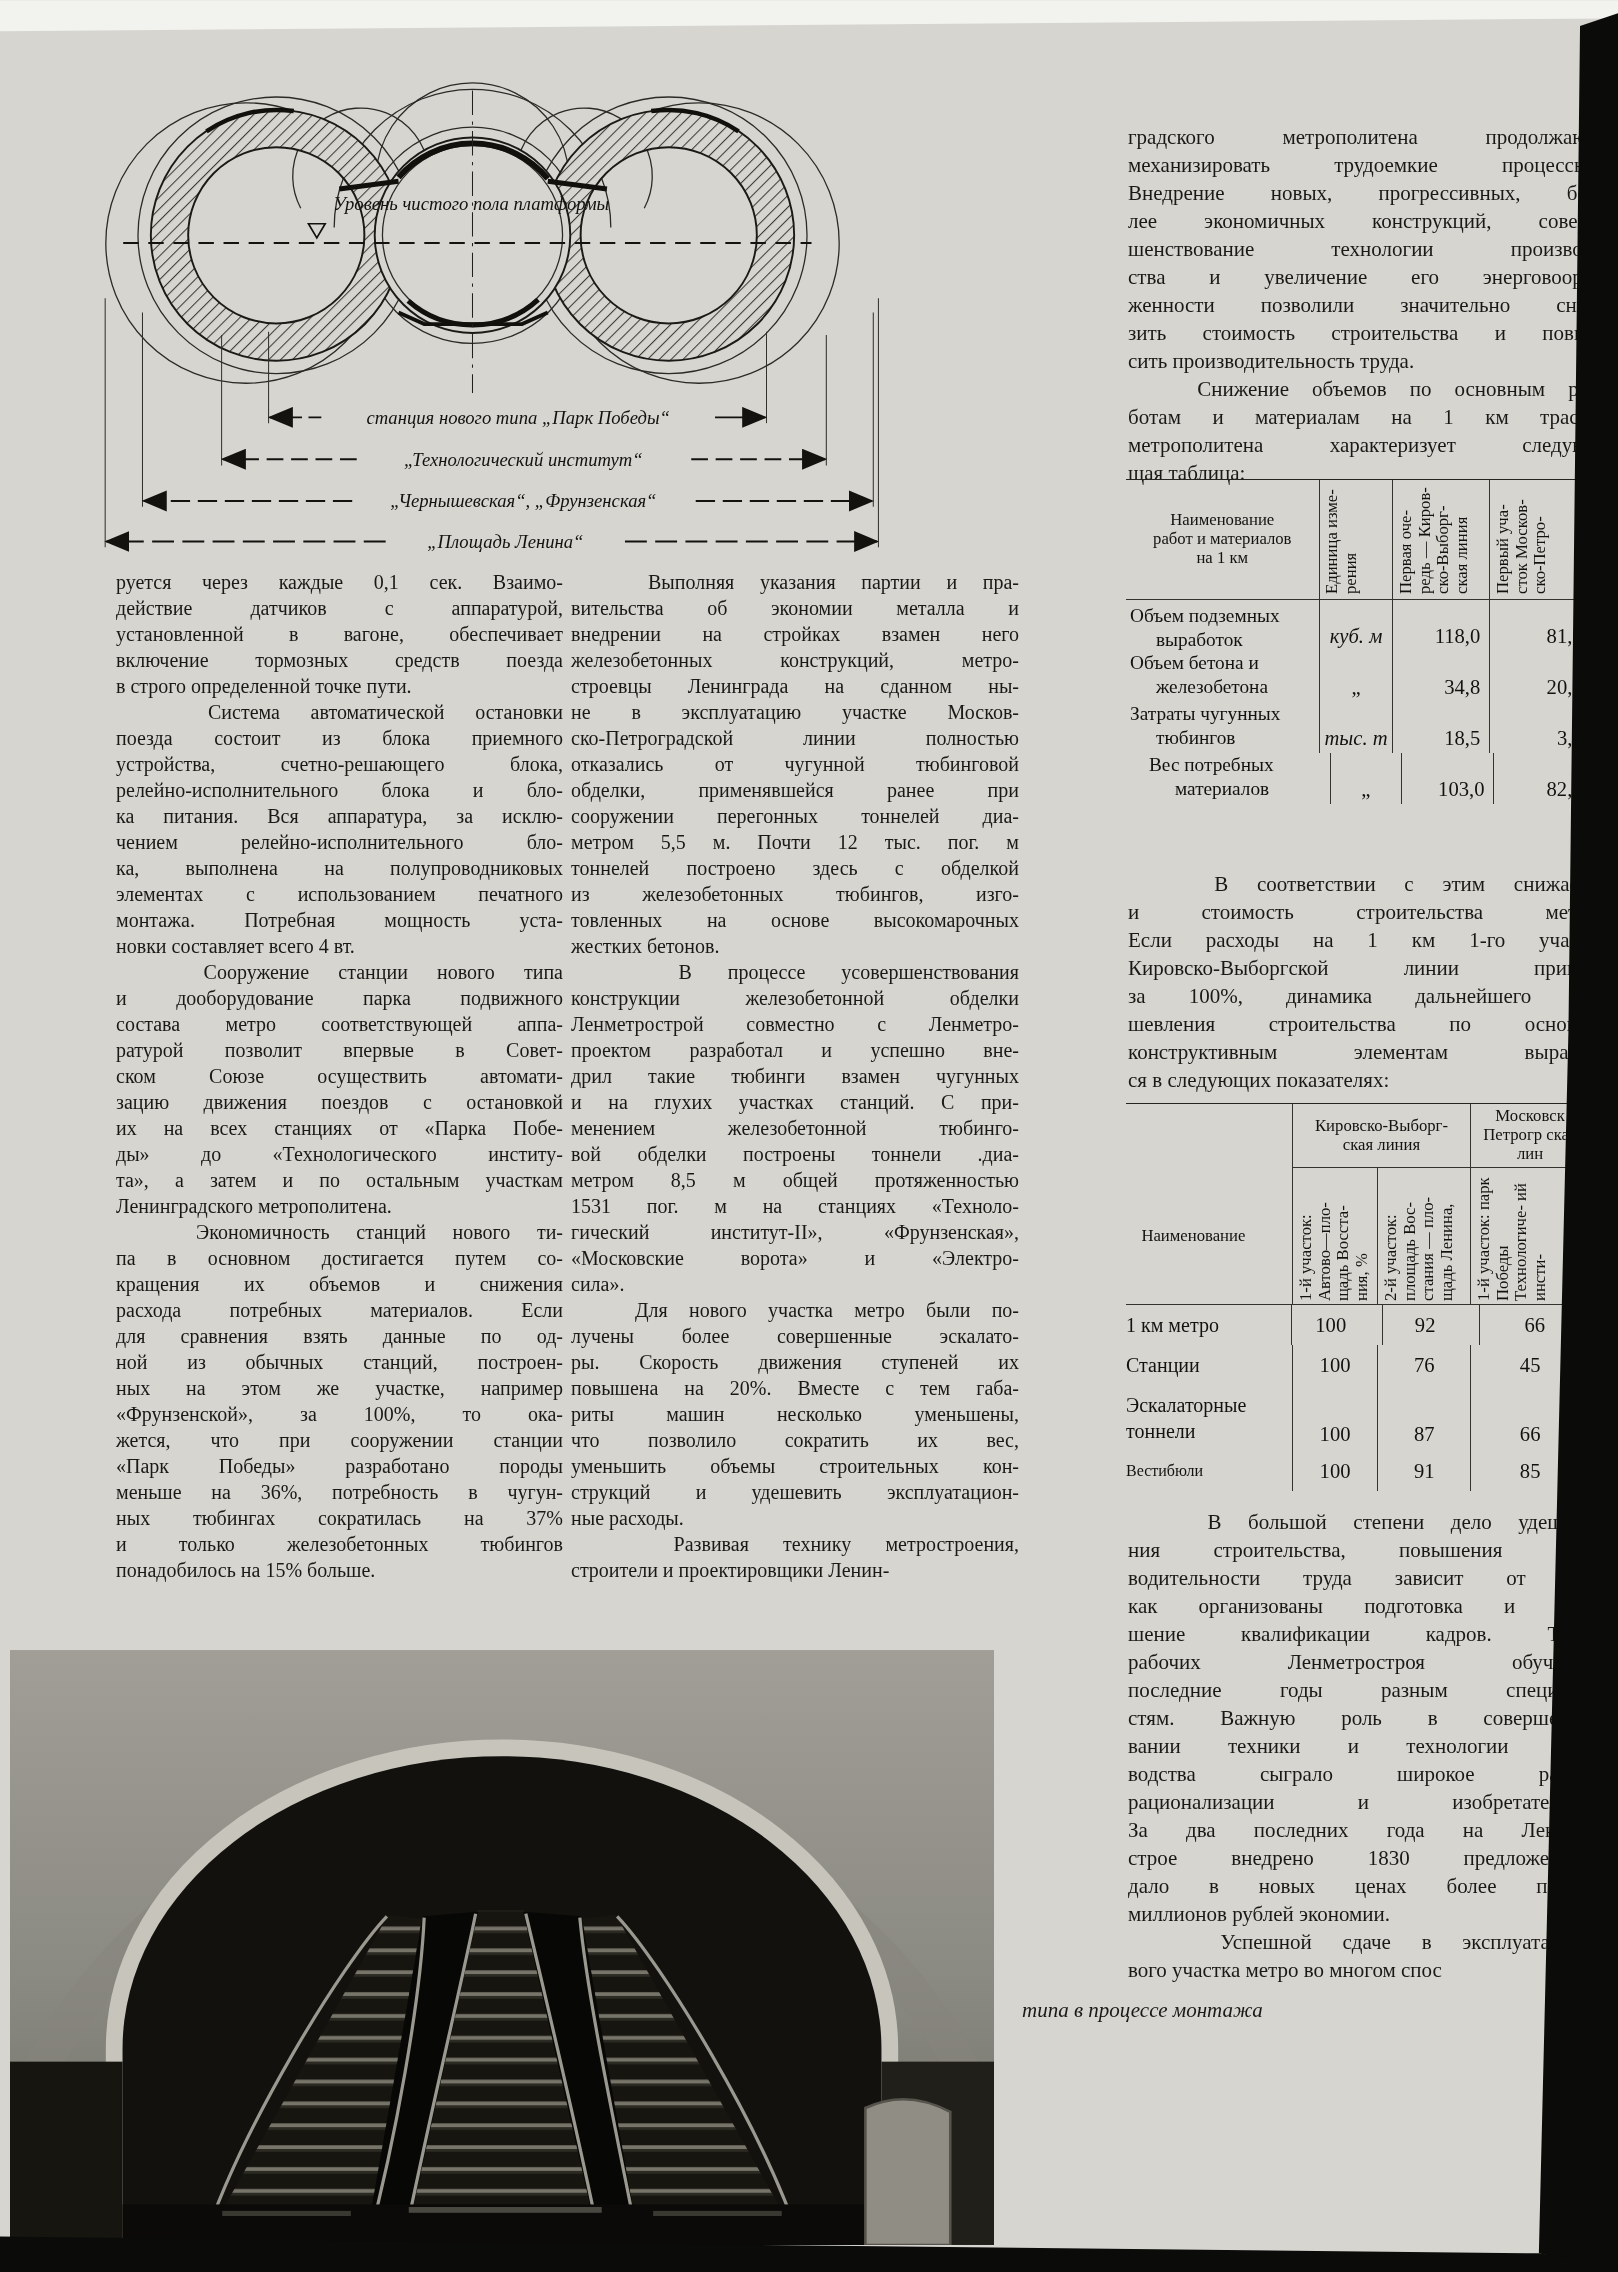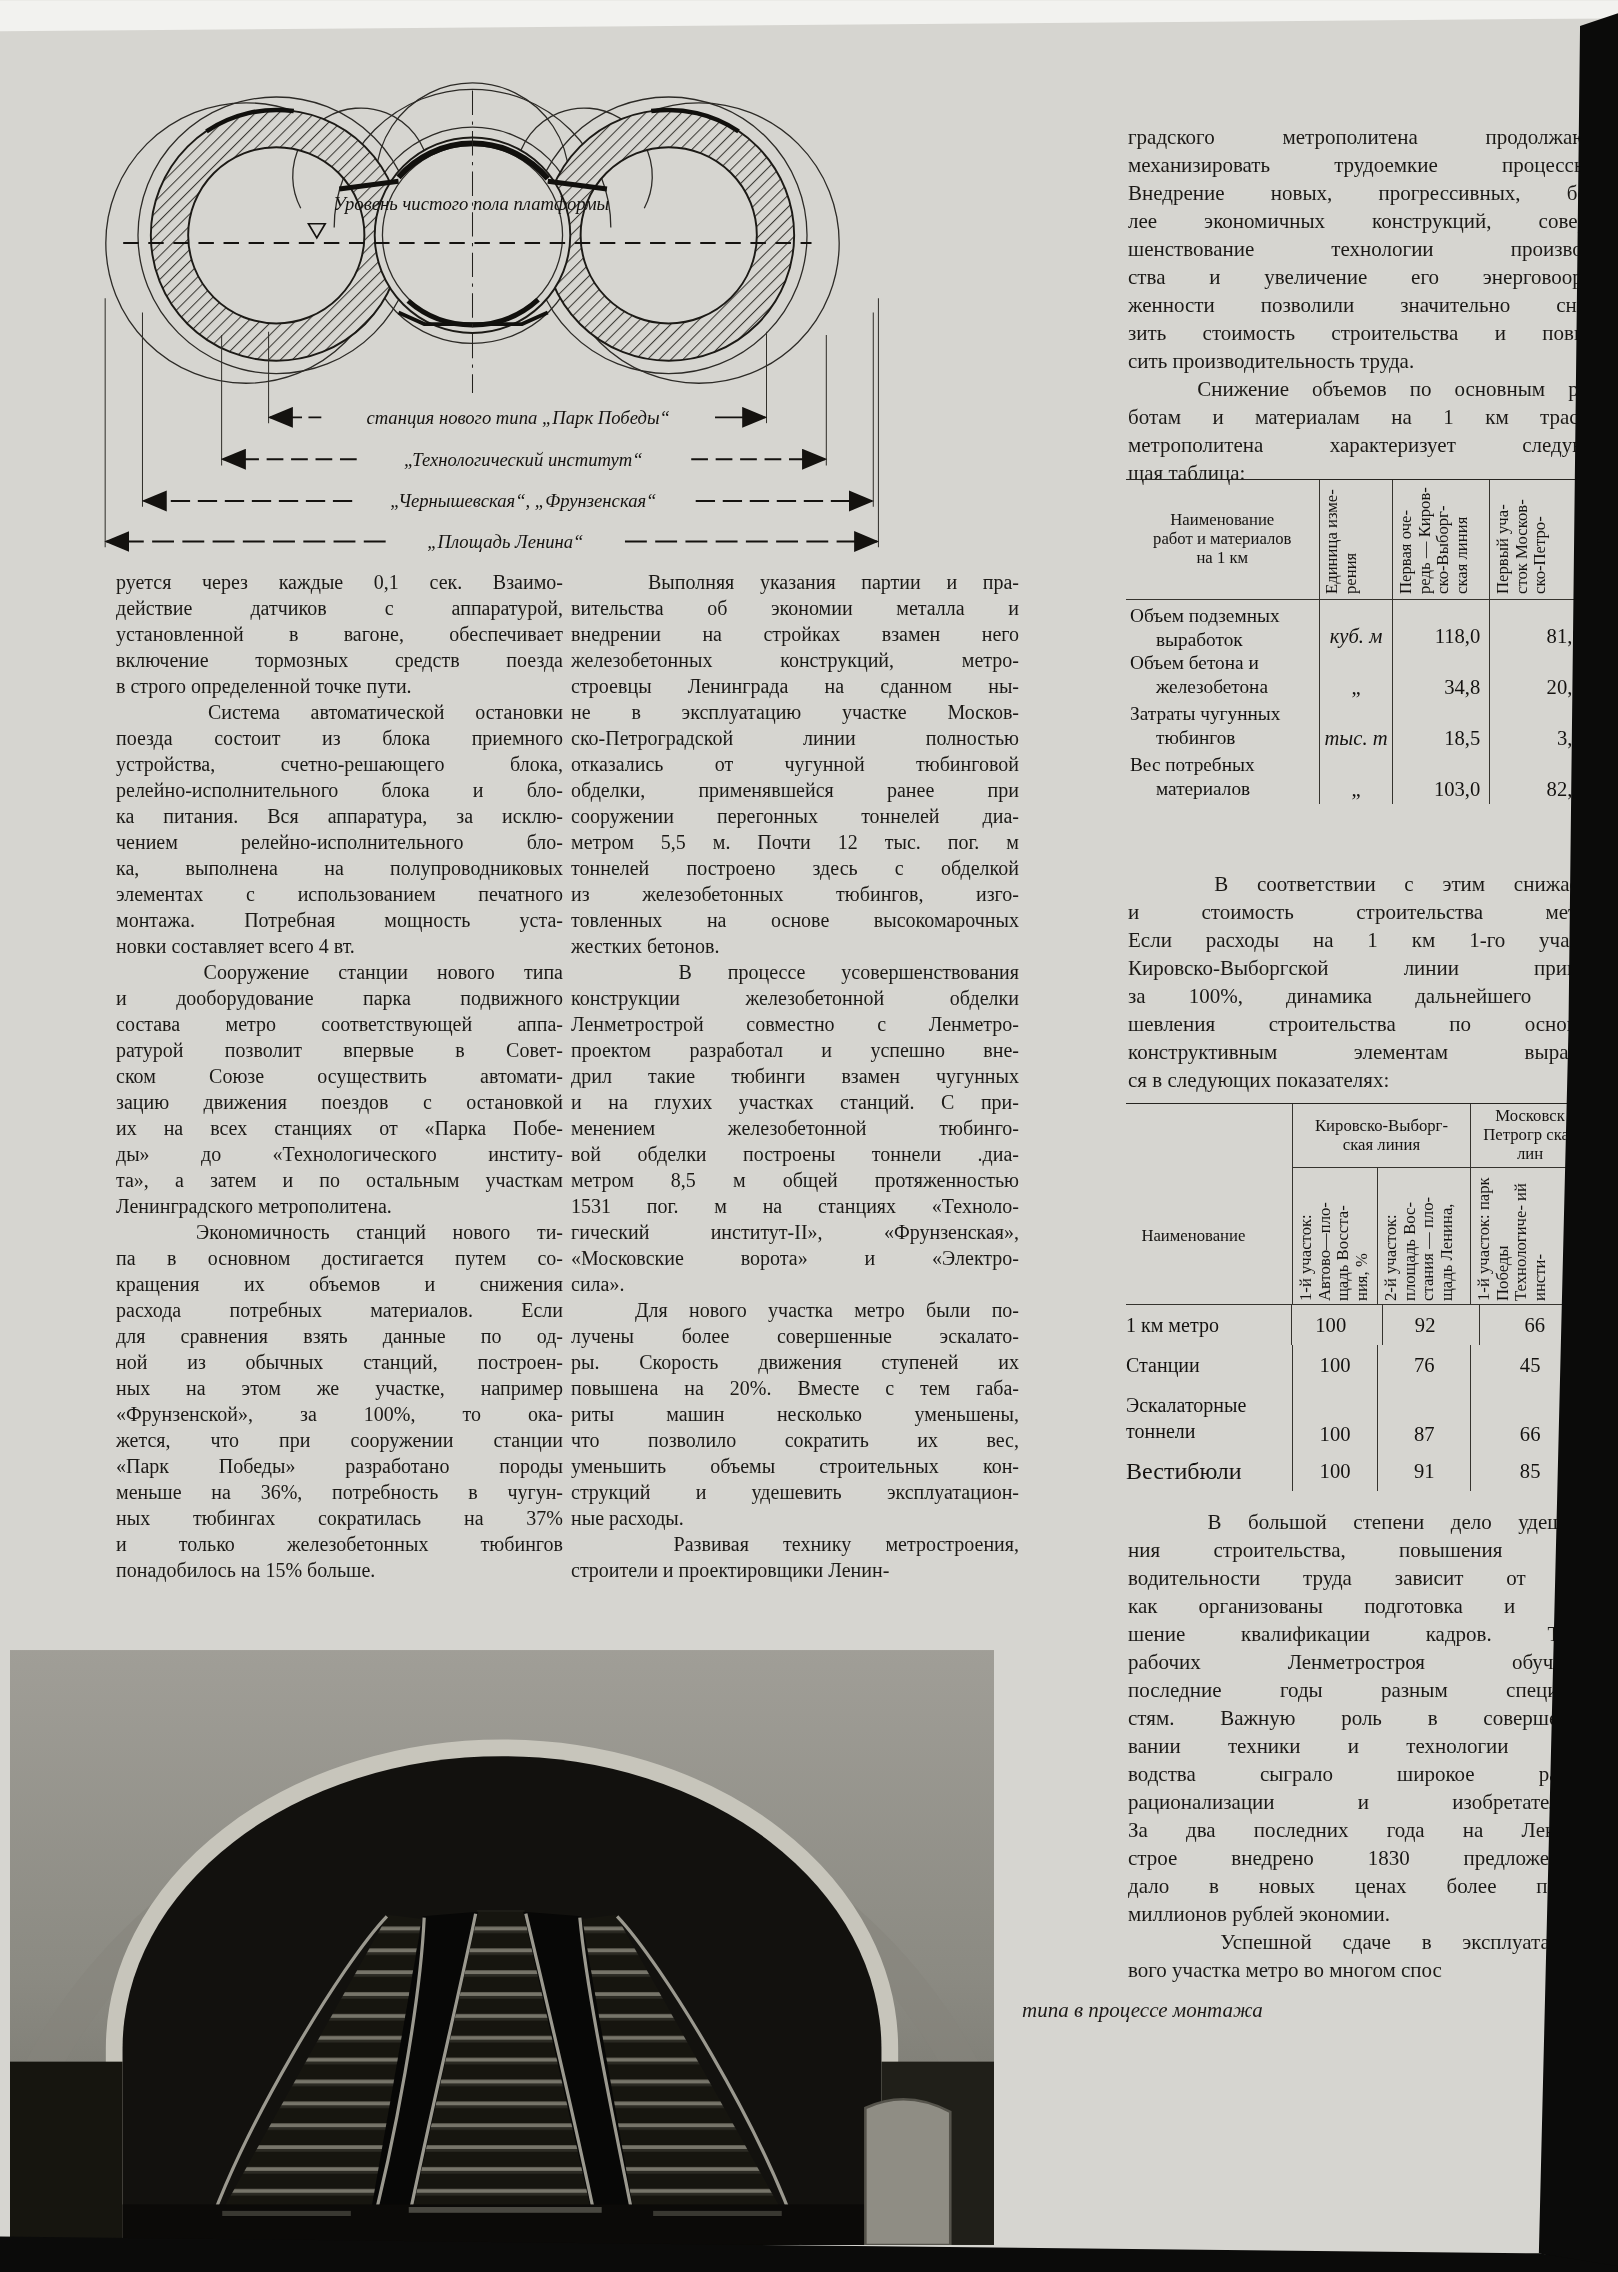--- a/index.html
+++ b/index.html
@@ -274,21 +274,21 @@
       <div class="cell vline tval" style="width:97px;padding:0 9px 2.6px 0;">34,8</div>
       <div class="cell vline tval" style="width:100px;padding:0 6.4px 2.6px 0;">20,3</div>
     </div>
     <div class="trow" style="height:51px;">
       <div class="cell t1name" style="width:193px;">Затраты чугунных тюбингов</div>
       <div class="cell vline tval" style="width:74px;font-style:italic;justify-content:center;padding-bottom:2.6px;">тыс. т</div>
       <div class="cell vline tval" style="width:97px;padding:0 9px 2.6px 0;">18,5</div>
       <div class="cell vline tval" style="width:100px;padding:0 6.4px 2.6px 0;">3,0</div>
     </div>
     <div class="trow" style="height:51px;">
-      <div class="cell t1name" style="width:193px;">Вес потребных материалов</div>
+      <div class="cell t1name" style="width:193px;margin-left:19px;">Вес потребных материалов</div>
       <div class="cell vline tval" style="width:74px;justify-content:center;padding-bottom:2.6px;">„</div>
       <div class="cell vline tval" style="width:97px;padding:0 9px 2.6px 0;">103,0</div>
       <div class="cell vline tval" style="width:100px;padding:0 6.4px 2.6px 0;">82,0</div>
     </div>
   </div>
 
   <div class="dtable" style="top:1103px;">
     <div class="trow">
       <div class="cell" style="width:166px;"></div>
       <div class="cell vline hcell" style="width:178px;text-align:center;display:flex;align-items:center;justify-content:center;border-bottom:1.3px solid #35332e;height:64px;padding:2.6px 10.3px;box-sizing:border-box;">Кировско-Выборг- ская линия</div>
@@ -318,21 +318,21 @@
       <div class="cell vline tvalc" style="width:93px;">76</div>
       <div class="cell vline tvalc" style="width:119px;">45</div>
     </div>
     <div class="trow" style="height:66px;">
       <div class="cell" style="width:166px;font-size:20px;display:flex;align-items:center;line-height:26px;">Эскалаторные тоннели</div>
       <div class="cell vline tvalc" style="width:86px;align-items:flex-end;padding-bottom:5.1px;">100</div>
       <div class="cell vline tvalc" style="width:93px;align-items:flex-end;padding-bottom:5.1px;">87</div>
       <div class="cell vline tvalc" style="width:119px;align-items:flex-end;padding-bottom:5.1px;">66</div>
     </div>
     <div class="trow" style="height:40px;">
-      <div class="cell" style="width:166px;font-size:24px;display:flex;align-items:center;">Вестибюли</div>
+      <div class="cell" style="width:166px;font-size:16px;display:flex;align-items:center;">Вестибюли</div>
       <div class="cell vline tvalc" style="width:86px;">100</div>
       <div class="cell vline tvalc" style="width:93px;">91</div>
       <div class="cell vline tvalc" style="width:119px;">85</div>
     </div>
   </div>
 
   <svg class="abs" style="left:9.7px;top:1650px;" width="984" height="595" viewBox="0 0 1530 925">
     <defs>
       <linearGradient id="wallGrad" x1="0" y1="0" x2="0" y2="1">
         <stop offset="0" stop-color="#a09e97"></stop>

